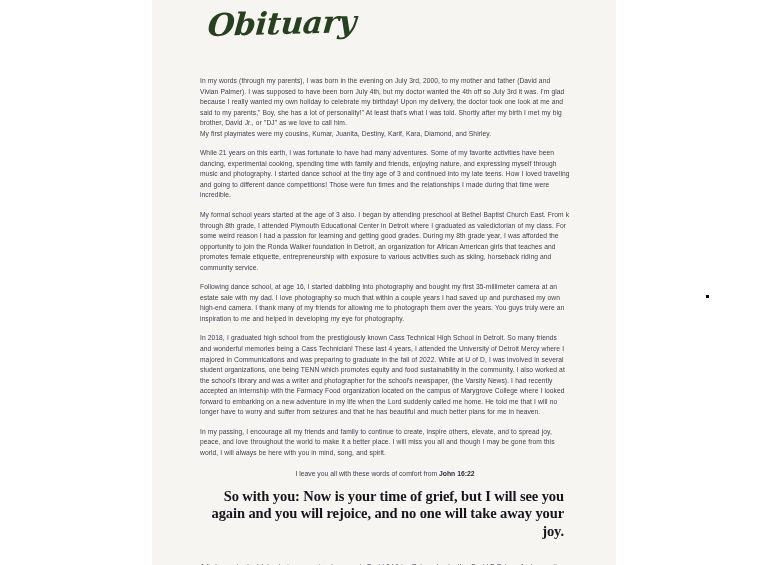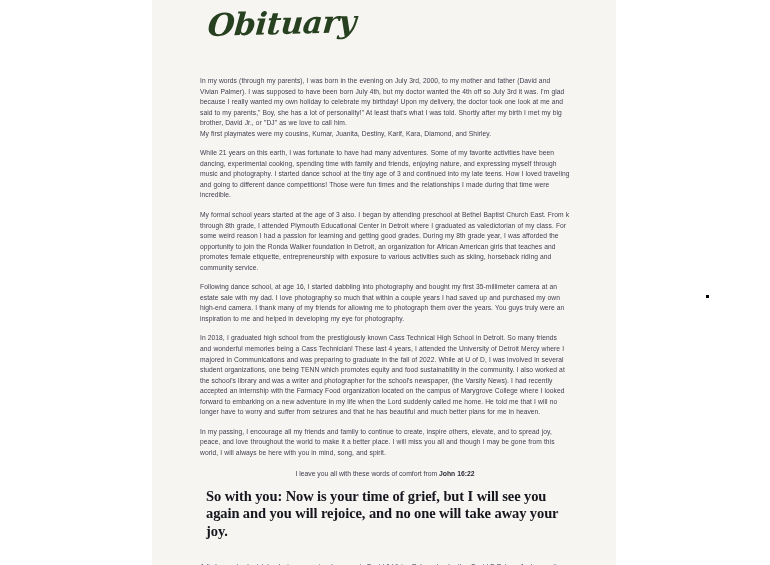--- a/index.html
+++ b/index.html
@@ -86,21 +86,21 @@
     line-height: 11px;
     color: #3d3d4d;
   }
   .verse-ref b {
     font-weight: 700;
     color: #2c2c3a;
   }
 
   .verse-quote {
     margin: 9px 0 0 0;
-    text-align: left;
+    text-align: right;
     font-family: "Liberation Serif", serif;
     font-weight: 700;
     font-size: 14.5px;
     line-height: 17.5px;
     color: #16161e;
     letter-spacing: -0.1px;
     padding: 0 6px;
   }
 
   .survivors {

